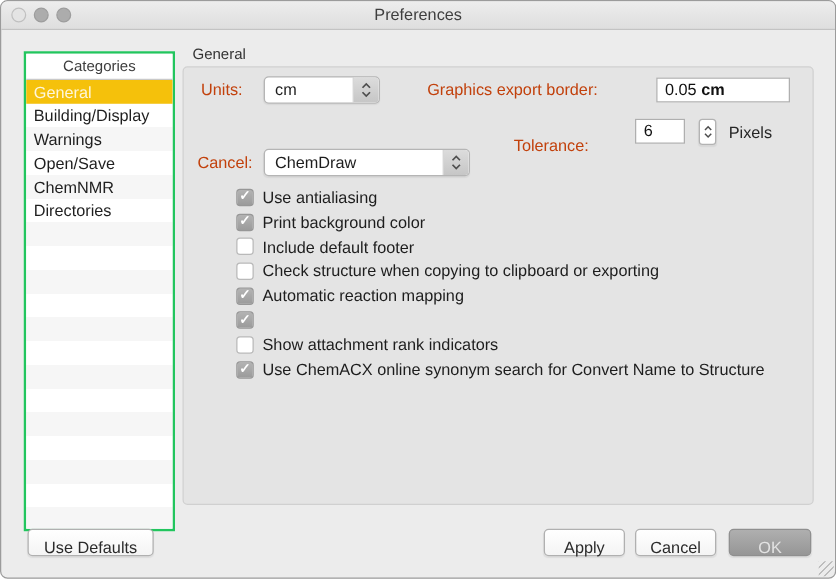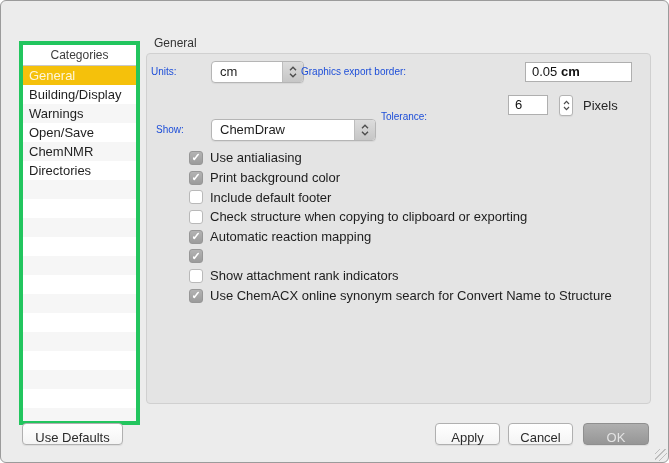--- a/index.html
+++ b/index.html
@@ -19,21 +19,21 @@
     text-align:center;font-size:13px;color:#3F3F3F;
   }
   .tl{position:absolute;top:5px;width:12px;height:12px;border-radius:50%;box-sizing:border-box;}
   .tl.close{left:8px;background:#E4E4E4;border:1px solid #C0C0C0;}
   .tl.min{left:26px;background:#ACACAC;border:1px solid #9D9D9D;}
   .tl.zoom{left:44px;background:#ACACAC;border:1px solid #9D9D9D;}
 
   
   .sidebar{
     position:absolute;left:18px;top:40px;width:121px;height:384px;box-sizing:border-box;
-    background:#fff;border:4px solid #22c55e;
+    background:#fff;border:2px solid #22c55e;
   }
   .sidebar-header{
     height:20px;line-height:20px;text-align:center;font-size:12px;color:#3d3d3d;
     border-bottom:1px solid #C9C9C9;background:#fff;
   }
   .side-list{
     position:absolute;left:0;right:0;top:21px;bottom:0;
     background:repeating-linear-gradient(to bottom,#F6F6F6 0 19px,#FFFFFF 19px 38px);
   }
   .side-item{
@@ -44,21 +44,21 @@
 
   
   .group-label{
     position:absolute;left:153px;top:35px;font-size:12px;color:#333;
   }
   .groupbox{
     position:absolute;left:145px;top:52px;width:505px;height:351px;box-sizing:border-box;
     background:#E4E4E4;border:1px solid #D0D0D0;border-radius:4px;
   }
 
-  .lbl{position:absolute;font-size:10px;color:#1d4ed8;text-align:left;white-space:nowrap;}
+  .lbl{position:absolute;font-size:13px;color:#c2410c;text-align:center;white-space:nowrap;}
 
   
   .popup{
     position:absolute;height:22px;box-sizing:border-box;background:#fff;
     border:1px solid #B5B5B5;border-radius:4px;box-shadow:0 1px 1px rgba(0,0,0,0.06);
   }
   .popup-val{position:absolute;left:8px;top:0;line-height:20px;font-size:13px;color:#1d1d1d;}
   .popup-cap{
     position:absolute;right:0;top:0;bottom:0;width:20px;
     background:linear-gradient(#DCDCDC,#C6C6C6);
@@ -107,20 +107,26 @@
     position:absolute;right:1px;bottom:1px;width:12px;height:12px;
     background:repeating-linear-gradient(135deg,transparent 0 3px,#BDBDBD 3px 4px);
     border-radius:0 0 5px 0;
   }
 </style>
 </head>
 <body>
 
 <div class="window">
 
+  <div class="titlebar">
+    <div class="tl close"></div>
+    <div class="tl min"></div>
+    <div class="tl zoom"></div>
+    <div class="title">Preferences</div>
+  </div>
 
   <div class="sidebar">
     <div class="sidebar-header">Categories</div>
     <div class="side-list">
       <div class="side-item selected">General</div>
       <div class="side-item">Building/Display</div>
       <div class="side-item">Warnings</div>
       <div class="side-item">Open/Save</div>
       <div class="side-item">ChemNMR</div>
       <div class="side-item">Directories</div>
@@ -151,21 +157,21 @@
     <span>6</span>
   </div>
   <div class="stepper" style="left:558px;top:94px;">
     <svg width="7" height="11" viewBox="0 0 7 11">
         <path d="M1 4 L3.5 1.4 L6 4" fill="none" stroke="#4e4e4e" stroke-width="1.2"></path>
         <path d="M1 7 L3.5 9.6 L6 7" fill="none" stroke="#4e4e4e" stroke-width="1.2"></path>
       </svg>
   </div>
   <div class="suffix" style="left:582px;top:94px;line-height:21px;">Pixels</div>
 
-  <div class="lbl" style="left:155px;top:118px;width:48px;line-height:22px;">Show:</div>
+  <div class="lbl" style="left:155px;top:118px;width:48px;line-height:22px;">Cancel:</div>
   <div class="popup" style="left:210px;top:118px;width:165px;">
     <span class="popup-val">ChemDraw</span>
     <span class="popup-cap">
       <svg width="8" height="12" viewBox="0 0 8 12">
           <path d="M1 4.2 L4 1.2 L7 4.2" fill="none" stroke="#4e4e4e" stroke-width="1.4"></path>
           <path d="M1 7.8 L4 10.8 L7 7.8" fill="none" stroke="#4e4e4e" stroke-width="1.4"></path>
         </svg>
     </span>
   </div>
 

